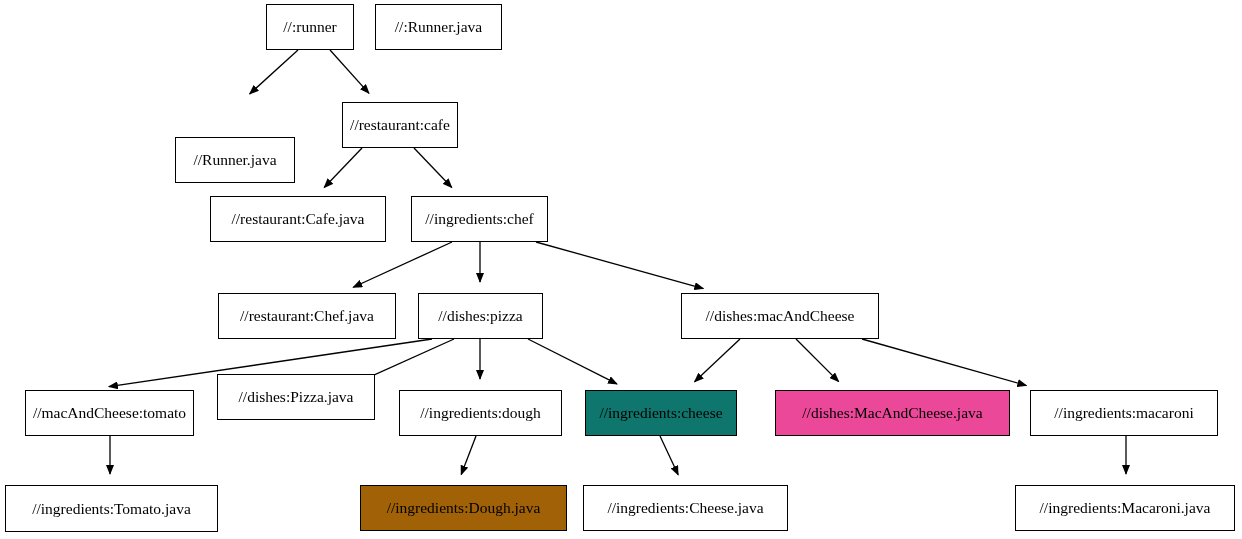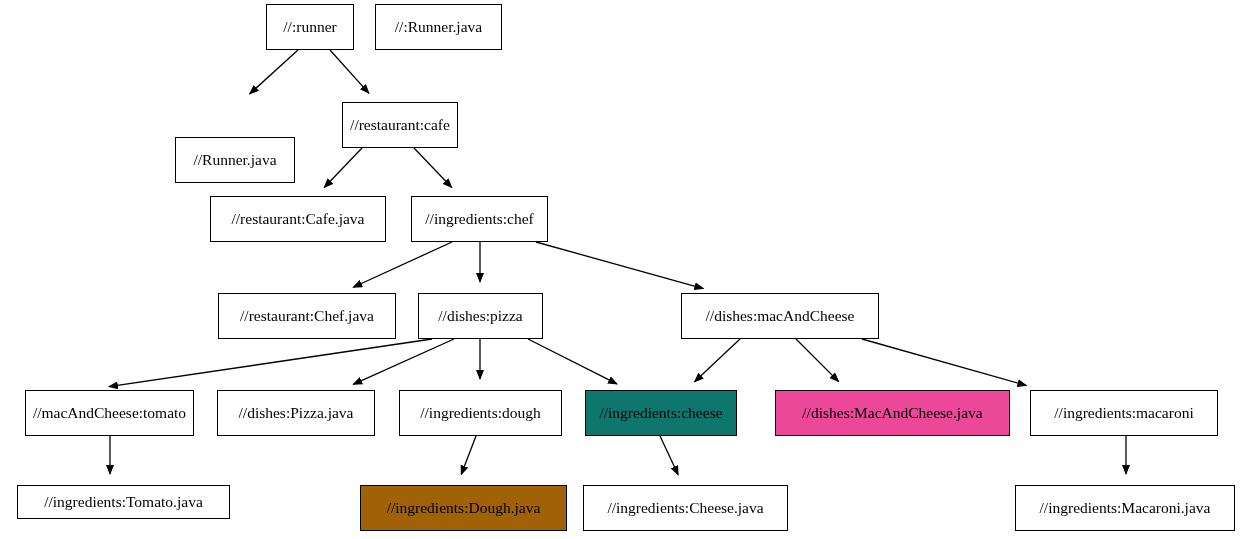--- a/index.html
+++ b/index.html
@@ -101,36 +101,36 @@
       </div>
       <div class="graph-node" style="left: 418px; top: 293px; width: 125px; height: 46px; border-color: rgb(0, 0, 0); background: rgb(255, 255, 255);">
         <span class="node-label">//dishes:pizza</span>
       </div>
       <div class="graph-node" style="left: 681px; top: 293px; width: 198px; height: 46px; border-color: rgb(0, 0, 0); background: rgb(255, 255, 255);">
         <span class="node-label">//dishes:macAndCheese</span>
       </div>
       <div class="graph-node" style="left: 25px; top: 390px; width: 169px; height: 46px; border-color: rgb(0, 0, 0); background: rgb(255, 255, 255);">
         <span class="node-label">//macAndCheese:tomato</span>
       </div>
-      <div class="graph-node" style="left: 217px; top: 390px; width: 158px; height: 46px; border-color: rgb(0, 0, 0); background: rgb(255, 255, 255);">
+      <div class="graph-node" style="left: 217px; top: 374px; width: 158px; height: 46px; border-color: rgb(0, 0, 0); background: rgb(255, 255, 255);">
         <span class="node-label">//dishes:Pizza.java</span>
       </div>
       <div class="graph-node" style="left: 399px; top: 390px; width: 163px; height: 46px; border-color: rgb(0, 0, 0); background: rgb(255, 255, 255);">
         <span class="node-label">//ingredients:dough</span>
       </div>
       <div class="graph-node" style="left: 585px; top: 390px; width: 152px; height: 46px; border-color: rgb(0, 0, 0); background: #0f766e;">
         <span class="node-label">//ingredients:cheese</span>
       </div>
       <div class="graph-node" style="left: 775px; top: 390px; width: 235px; height: 46px; border-color: rgb(0, 0, 0); background: #ec4899;">
         <span class="node-label">//dishes:MacAndCheese.java</span>
       </div>
       <div class="graph-node" style="left: 1030px; top: 390px; width: 188px; height: 46px; border-color: rgb(0, 0, 0); background: rgb(255, 255, 255);">
         <span class="node-label">//ingredients:macaroni</span>
       </div>
-      <div class="graph-node" style="left: 5px; top: 485px; width: 213px; height: 34px; border-color: rgb(0, 0, 0); background: rgb(255, 255, 255); margin-left: 12px;">
+      <div class="graph-node" style="left: 5px; top: 485px; width: 213px; height: 47px; border-color: rgb(0, 0, 0); background: rgb(255, 255, 255);">
         <span class="node-label">//ingredients:Tomato.java</span>
       </div>
       <div class="graph-node" style="left: 360px; top: 485px; width: 207px; height: 46px; border-color: rgb(0, 0, 0); background: #a16207;">
         <span class="node-label">//ingredients:Dough.java</span>
       </div>
       <div class="graph-node" style="left: 583px; top: 485px; width: 205px; height: 46px; border-color: rgb(0, 0, 0); background: rgb(255, 255, 255);">
         <span class="node-label">//ingredients:Cheese.java</span>
       </div>
       <div class="graph-node" style="left: 1015px; top: 485px; width: 220px; height: 46px; border-color: rgb(0, 0, 0); background: rgb(255, 255, 255);">
         <span class="node-label">//ingredients:Macaroni.java</span>

